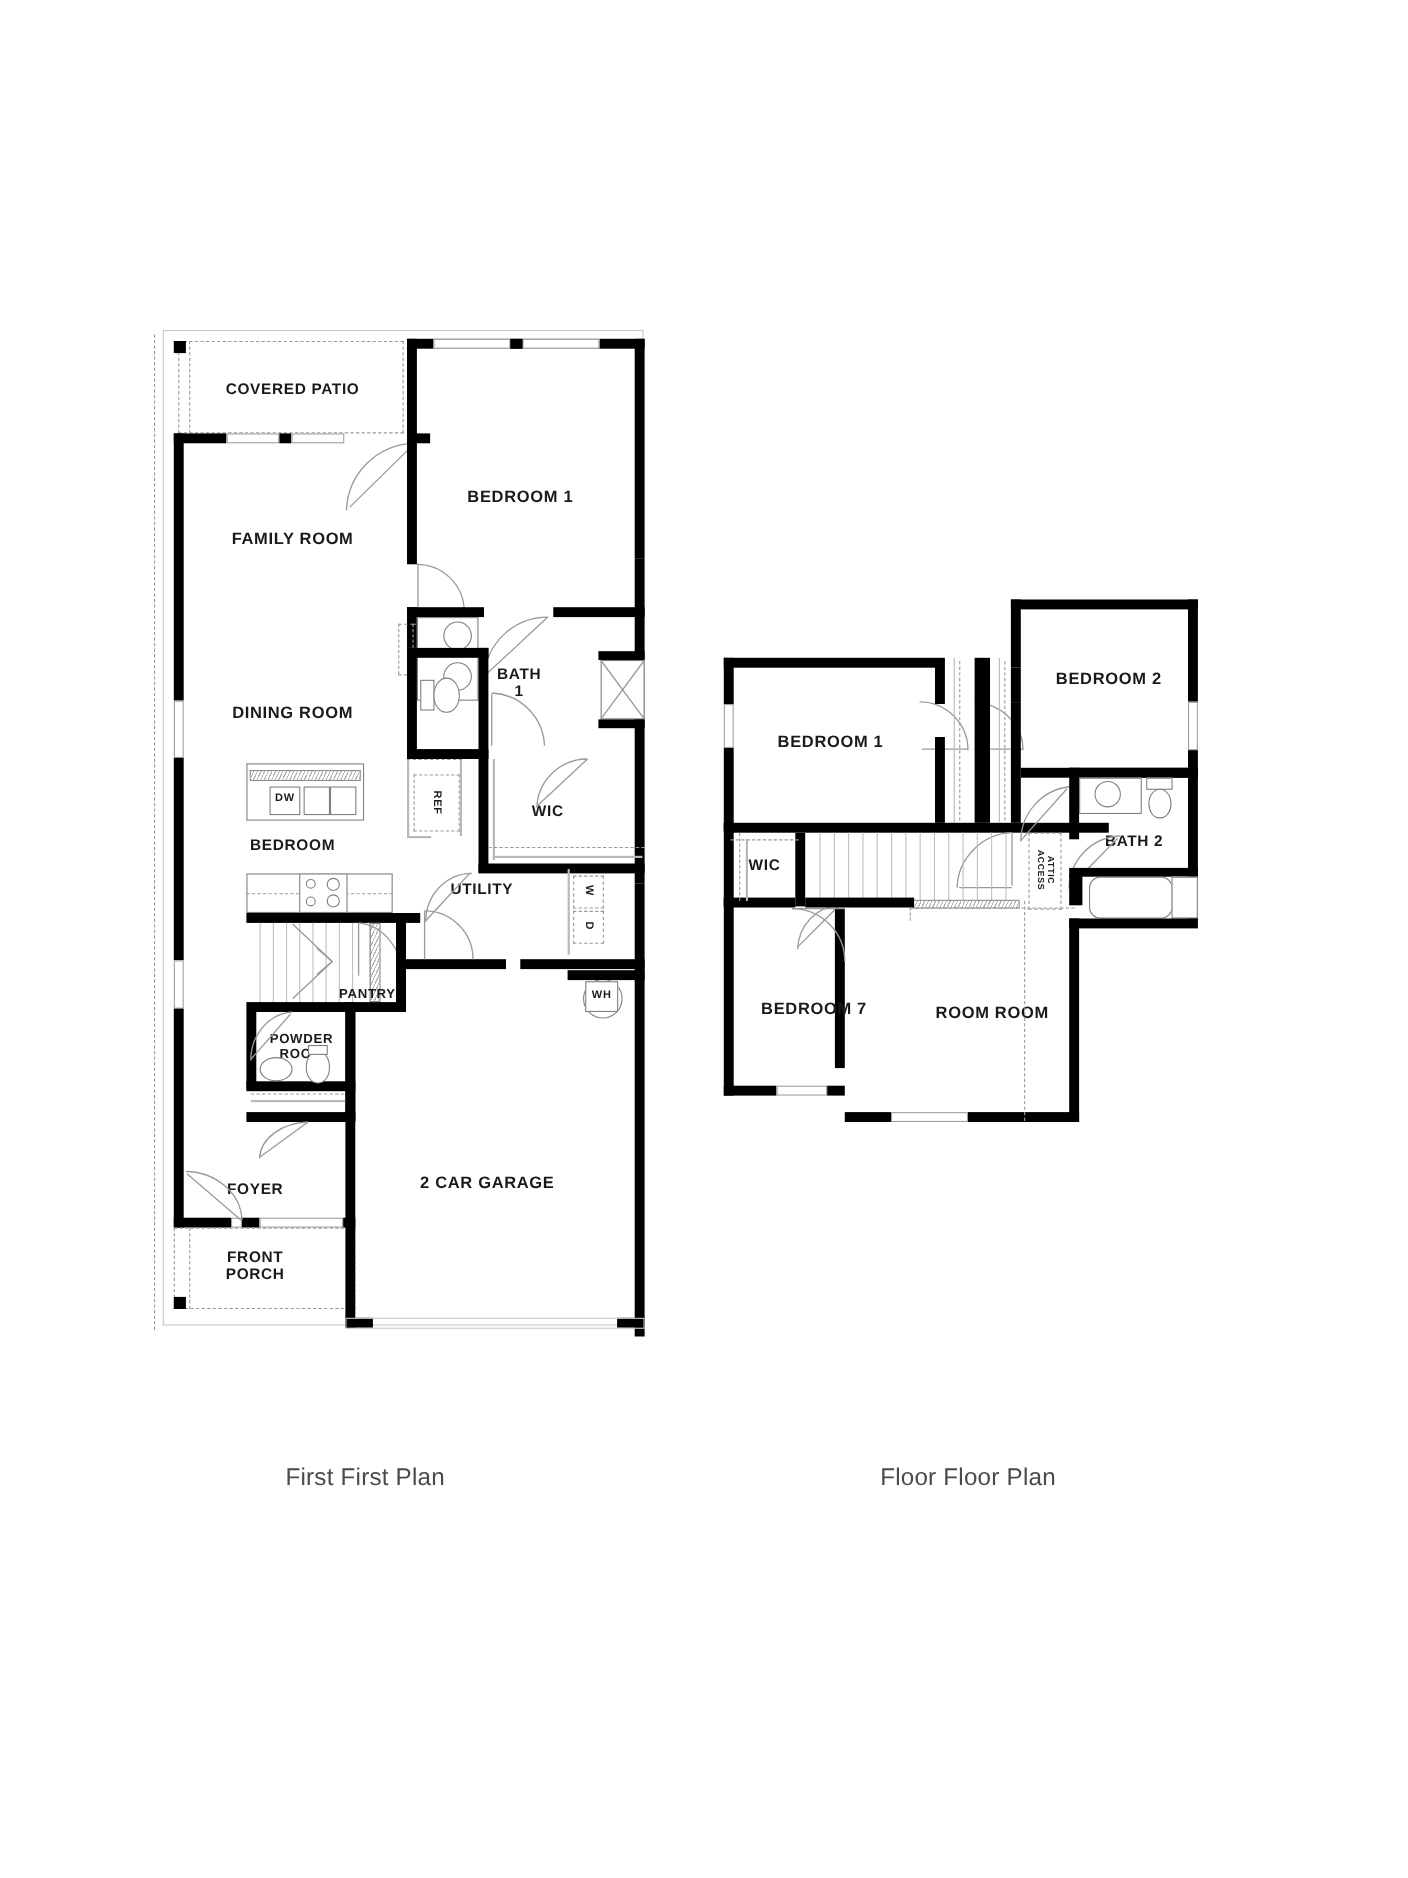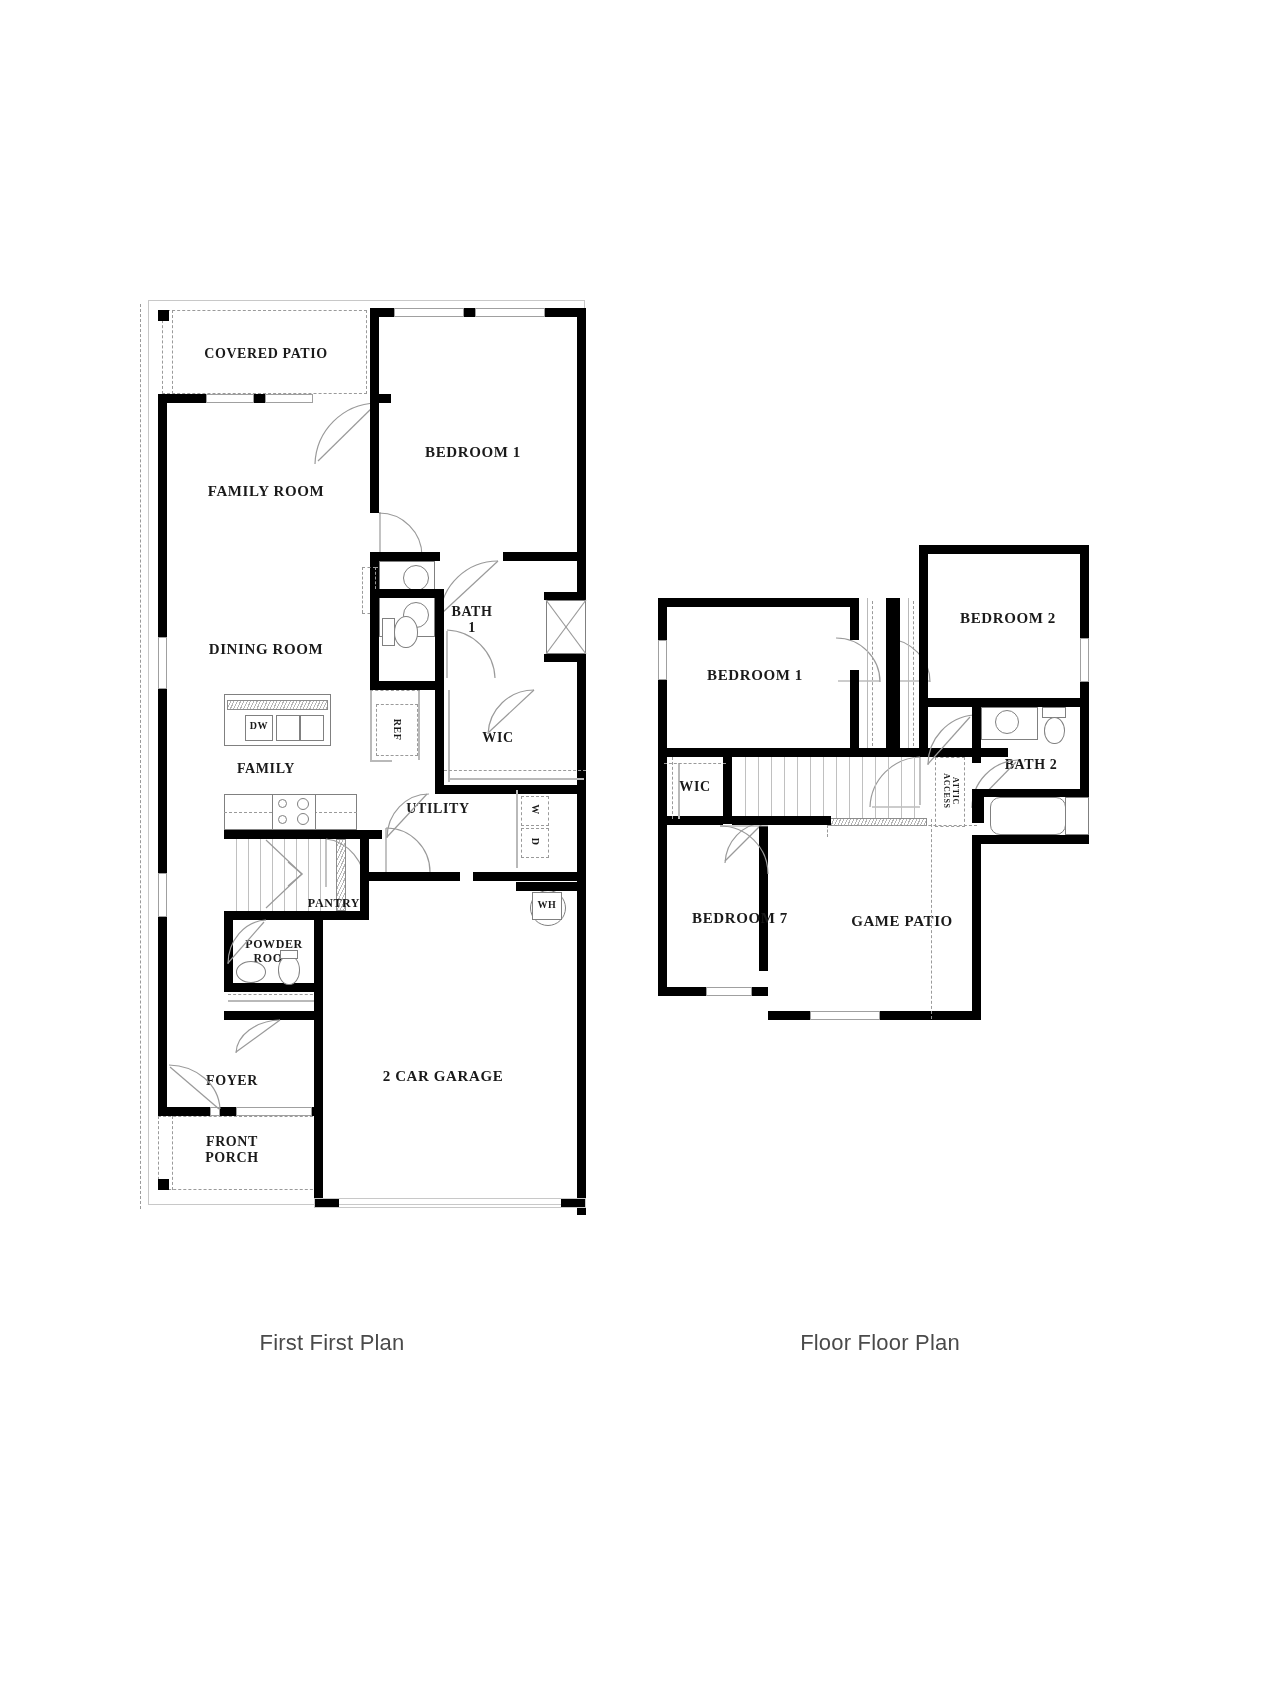--- a/index.html
+++ b/index.html
@@ -12,21 +12,20 @@
     position: relative;
     width: 1280px;
     height: 1707px;
     background: #ffffff;
     overflow: hidden;
   }
 
   
   .plan {
     position: absolute;
-    font-family: Liberation Serif, serif;
   }
   #first-floor-plan  { left: 148px; top: 300px;  width: 440px; height: 940px; }
   #second-floor-plan { left: 650px; top: 535px;  width: 450px; height: 510px; }
 
   
   .wall {
     position: absolute;
     background: #000000;
   }
   
@@ -255,21 +254,21 @@
     <div class="thin" style="left:222px;top:460px;width:22px;height:2px;"></div>
     <div class="dash-h" style="left:222px;top:390px;width:50px;"></div>
     <div class="label lbl-xs vert" style="left:249px;top:424px;">REF</div>
 
     <div class="fix" style="left:76px;top:394px;width:107px;height:52px;"></div>
     <div class="hatch" style="left:79px;top:400px;width:101px;height:10px;"></div>
     <div class="fix" style="left:128px;top:415px;width:24px;height:26px;"></div>
     <div class="fix" style="left:152px;top:415px;width:24px;height:26px;"></div>
     <div class="fix" style="left:97px;top:415px;width:28px;height:26px;"></div>
     <div class="label lbl-xs" style="left:111px;top:420px;">DW</div>
-    <div class="label lbl-md" style="left:118px;top:461px;">FAMILY</div>
+    <div class="label lbl-md" style="left:118px;top:461px;">BEDROOM</div>
 
     <div class="fix" style="left:76px;top:494px;width:133px;height:36px;"></div>
     <div class="dash-h" style="left:76px;top:512px;width:133px;"></div>
     <div class="fix" style="left:124px;top:494px;width:44px;height:36px;"></div>
     <div class="fix-round" style="left:130px;top:499px;width:9px;height:9px;"></div>
     <div class="fix-round" style="left:149px;top:498px;width:12px;height:12px;"></div>
     <div class="fix-round" style="left:130px;top:515px;width:9px;height:9px;"></div>
     <div class="fix-round" style="left:149px;top:513px;width:12px;height:12px;"></div>
 
     <div class="wall" style="left:76px;top:530px;width:145px;height:9px;"></div>
@@ -482,21 +481,21 @@
     <div class="label lbl-lg" style="left:90px;top:375px;">BEDROOM 7</div>
     <svg class="swingsvg" style="left:70px;top:291px;width:48px;height:48px;">
       <path d="M 0 0 A 48 48 0 0 1 48 48"></path>
       <path d="M 0 0 L 48 0" stroke-width="1.8"></path>
     </svg>
 
     <div class="wall" style="left:322px;top:300px;width:9px;height:185px;"></div>
     <div class="wall" style="left:118px;top:476px;width:42px;height:9px;"></div>
     <div class="lite" style="left:160px;top:476px;width:70px;height:9px;"></div>
     <div class="wall" style="left:230px;top:476px;width:101px;height:9px;"></div>
-    <div class="label lbl-lg" style="left:252px;top:378px;">GAME PATIO</div>
+    <div class="label lbl-lg" style="left:252px;top:378px;">ROOM ROOM</div>
     <div class="dash-v" style="left:281px;top:284px;height:200px;"></div>
     <div class="dash-h" style="left:177px;top:290px;width:150px;"></div>
     <div class="dash-v" style="left:177px;top:290px;height:12px;"></div>
 
   </div>
 
   <div class="caption" style="left:332px;top:1330px;">First First Plan</div>
   <div class="caption" style="left:880px;top:1330px;">Floor Floor Plan</div>
 
 </div>

